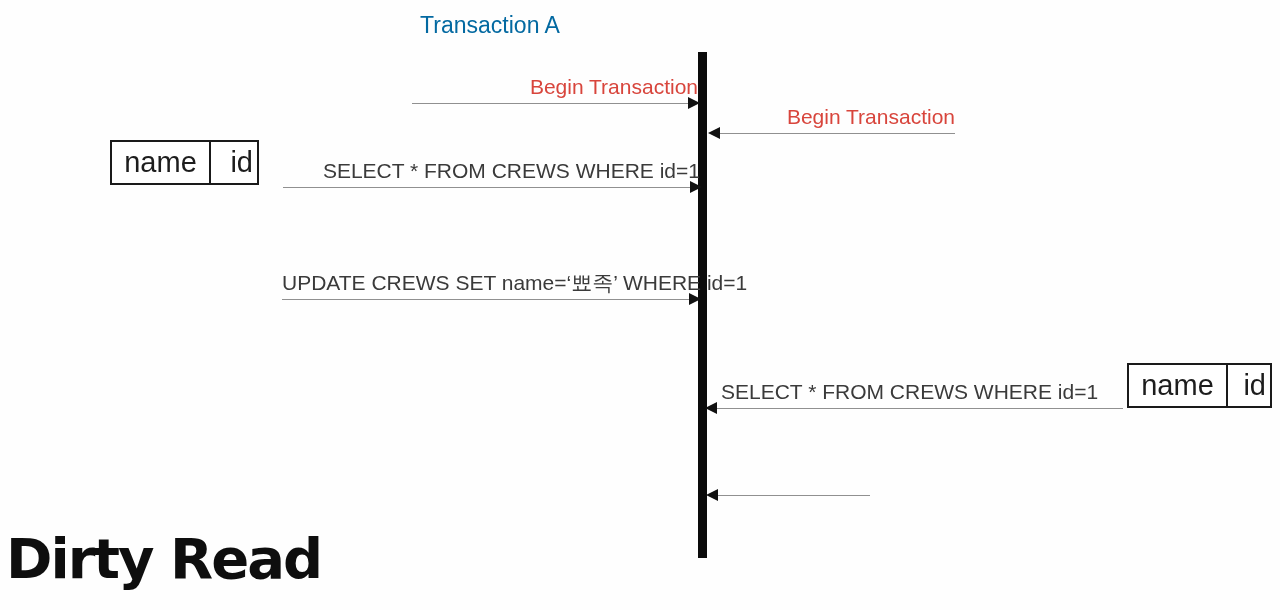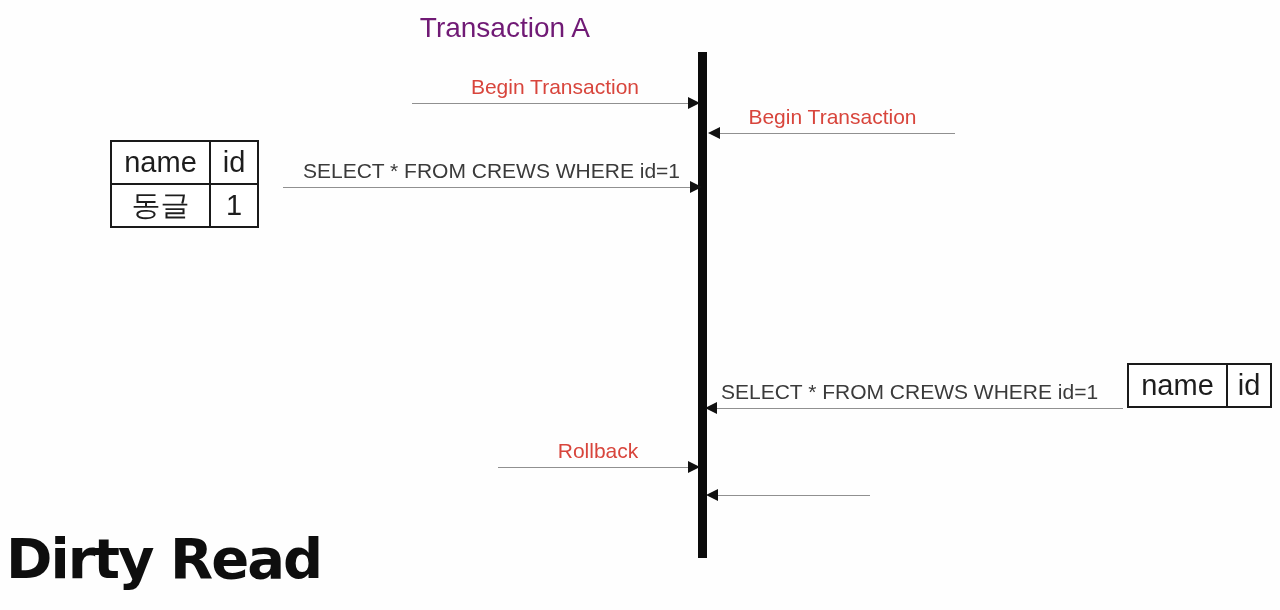--- a/index.html
+++ b/index.html
@@ -10,23 +10,23 @@
     height: 610px;
     background: #fefefe;
     overflow: hidden;
     font-family: "Liberation Sans", "DejaVu Sans", sans-serif;
   }
 
   
   .col-header {
     position: absolute;
     top: 12px;
-    text-align: right;
-    font-size: 28px;
-    color: #701a75;
+    text-align: center;
+    font-size: 23px;
+    color: #0369a1;
     letter-spacing: 0px;
     white-space: nowrap;
   }
 
   
   .lifeline {
     position: absolute;
     left: 698px;
     top: 52px;
     width: 9px;
@@ -34,21 +34,21 @@
     background: #0b0b0b;
   }
 
   
   .msg { position: absolute; }
   .msg-label {
     font-size: 21px;
     line-height: 24px;
     height: 24px;
     color: #3a3a3a;
-    text-align: center;
+    text-align: right;
     white-space: nowrap;
   }
   .msg-label.red { color: #d8453c; }
   .msg-label.align-left { text-align: left; padding-left: 14px; }
   .msg-line {
     position: relative;
     height: 1px;
     background: #909090;
     margin-top: 4px;
   }
@@ -71,21 +71,21 @@
   .dtable td {
     border: 2px solid #1a1a1a;
     text-align: center;
     font-size: 29px;
     color: #1d1d1d;
     height: 43px;
     vertical-align: middle;
     padding: 0 4px;
   }
   .dtable .col-name { width: 99px; }
-  .dtable .col-id { width: 48px; }
+  .dtable .col-id { width: 48px; text-align: right; }
   .dtable-right .col-id { width: 44px; }
 
   
   .diagram-title {
     position: absolute;
     left: 6px;
     top: 526px;
     font-family: "DejaVu Sans", "Liberation Sans", sans-serif;
     font-weight: bold;
     font-size: 56px;
@@ -118,50 +118,46 @@
     </div>
   </div>
 
   <div class="msg" style="left:283px; top:159px; width:417px;">
     <div class="msg-label">SELECT * FROM CREWS WHERE id=1</div>
     <div class="msg-line">
       <i class="ah ah-r"></i>
     </div>
   </div>
 
+  <div class="msg" style="left:282px; top:271px; width:417px;">
+    <div class="msg-label">UPDATE CREWS SET name=‘뾰족’ WHERE id=1</div>
+    <div class="msg-line">
+      <i class="ah ah-r"></i>
+    </div>
+  </div>
 
   <div class="msg" style="left:707px; top:380px; width:416px;">
     <div class="msg-label align-left">SELECT * FROM CREWS WHERE id=1</div>
     <div class="msg-line">
       <i class="ah ah-l"></i>
     </div>
   </div>
 
-  <div class="msg" style="left:498px; top:439px; width:200px;">
-    <div class="msg-label red">Rollback</div>
-    <div class="msg-line">
-      <i class="ah ah-r"></i>
-    </div>
-  </div>
 
   <div class="msg" style="left:708px; top:491px; width:162px;">
     <div class="msg-line">
       <i class="ah ah-l"></i>
     </div>
   </div>
 
   <table class="dtable" style="left:110px; top:140px;">
     <tbody>
       <tr>
         <td class="col-name">name</td>
         <td class="col-id">id</td>
-      </tr>
-      <tr>
-        <td class="col-name">동글</td>
-        <td class="col-id">1</td>
       </tr>
     </tbody>
   </table>
 
   <table class="dtable dtable-right" style="left:1127px; top:363px;">
     <tbody>
       <tr>
         <td class="col-name">name</td>
         <td class="col-id">id</td>
       </tr>

